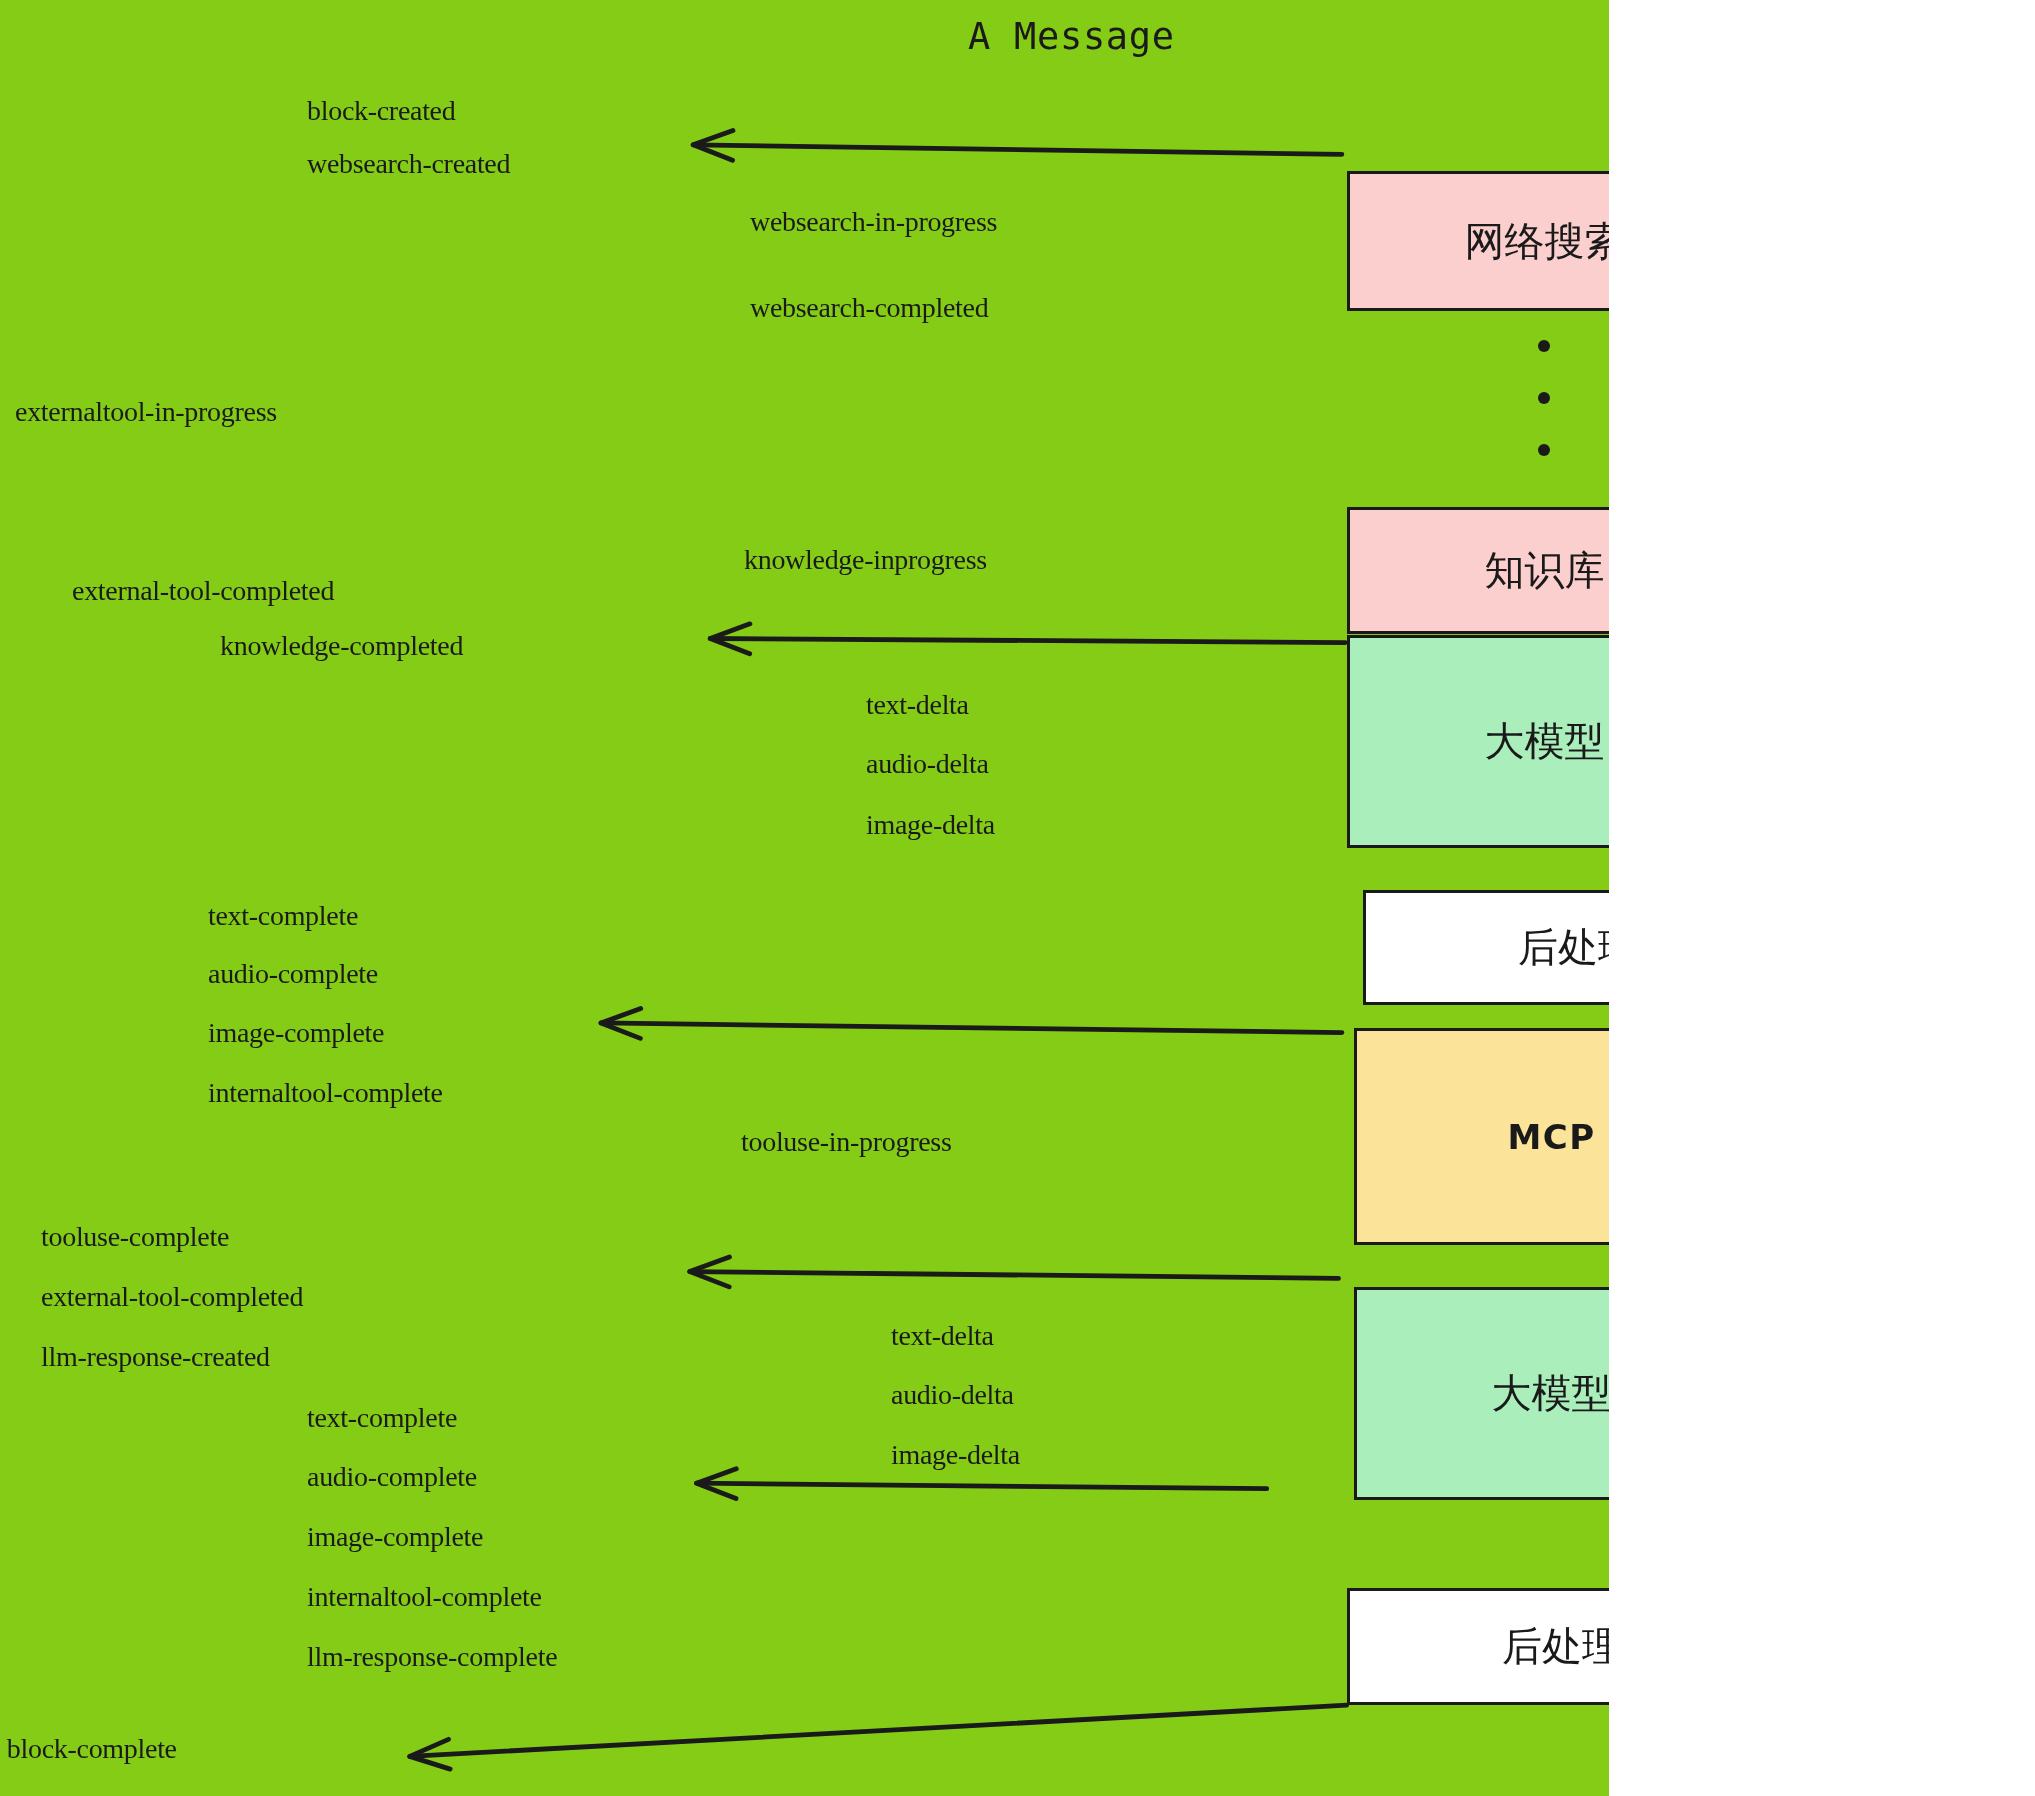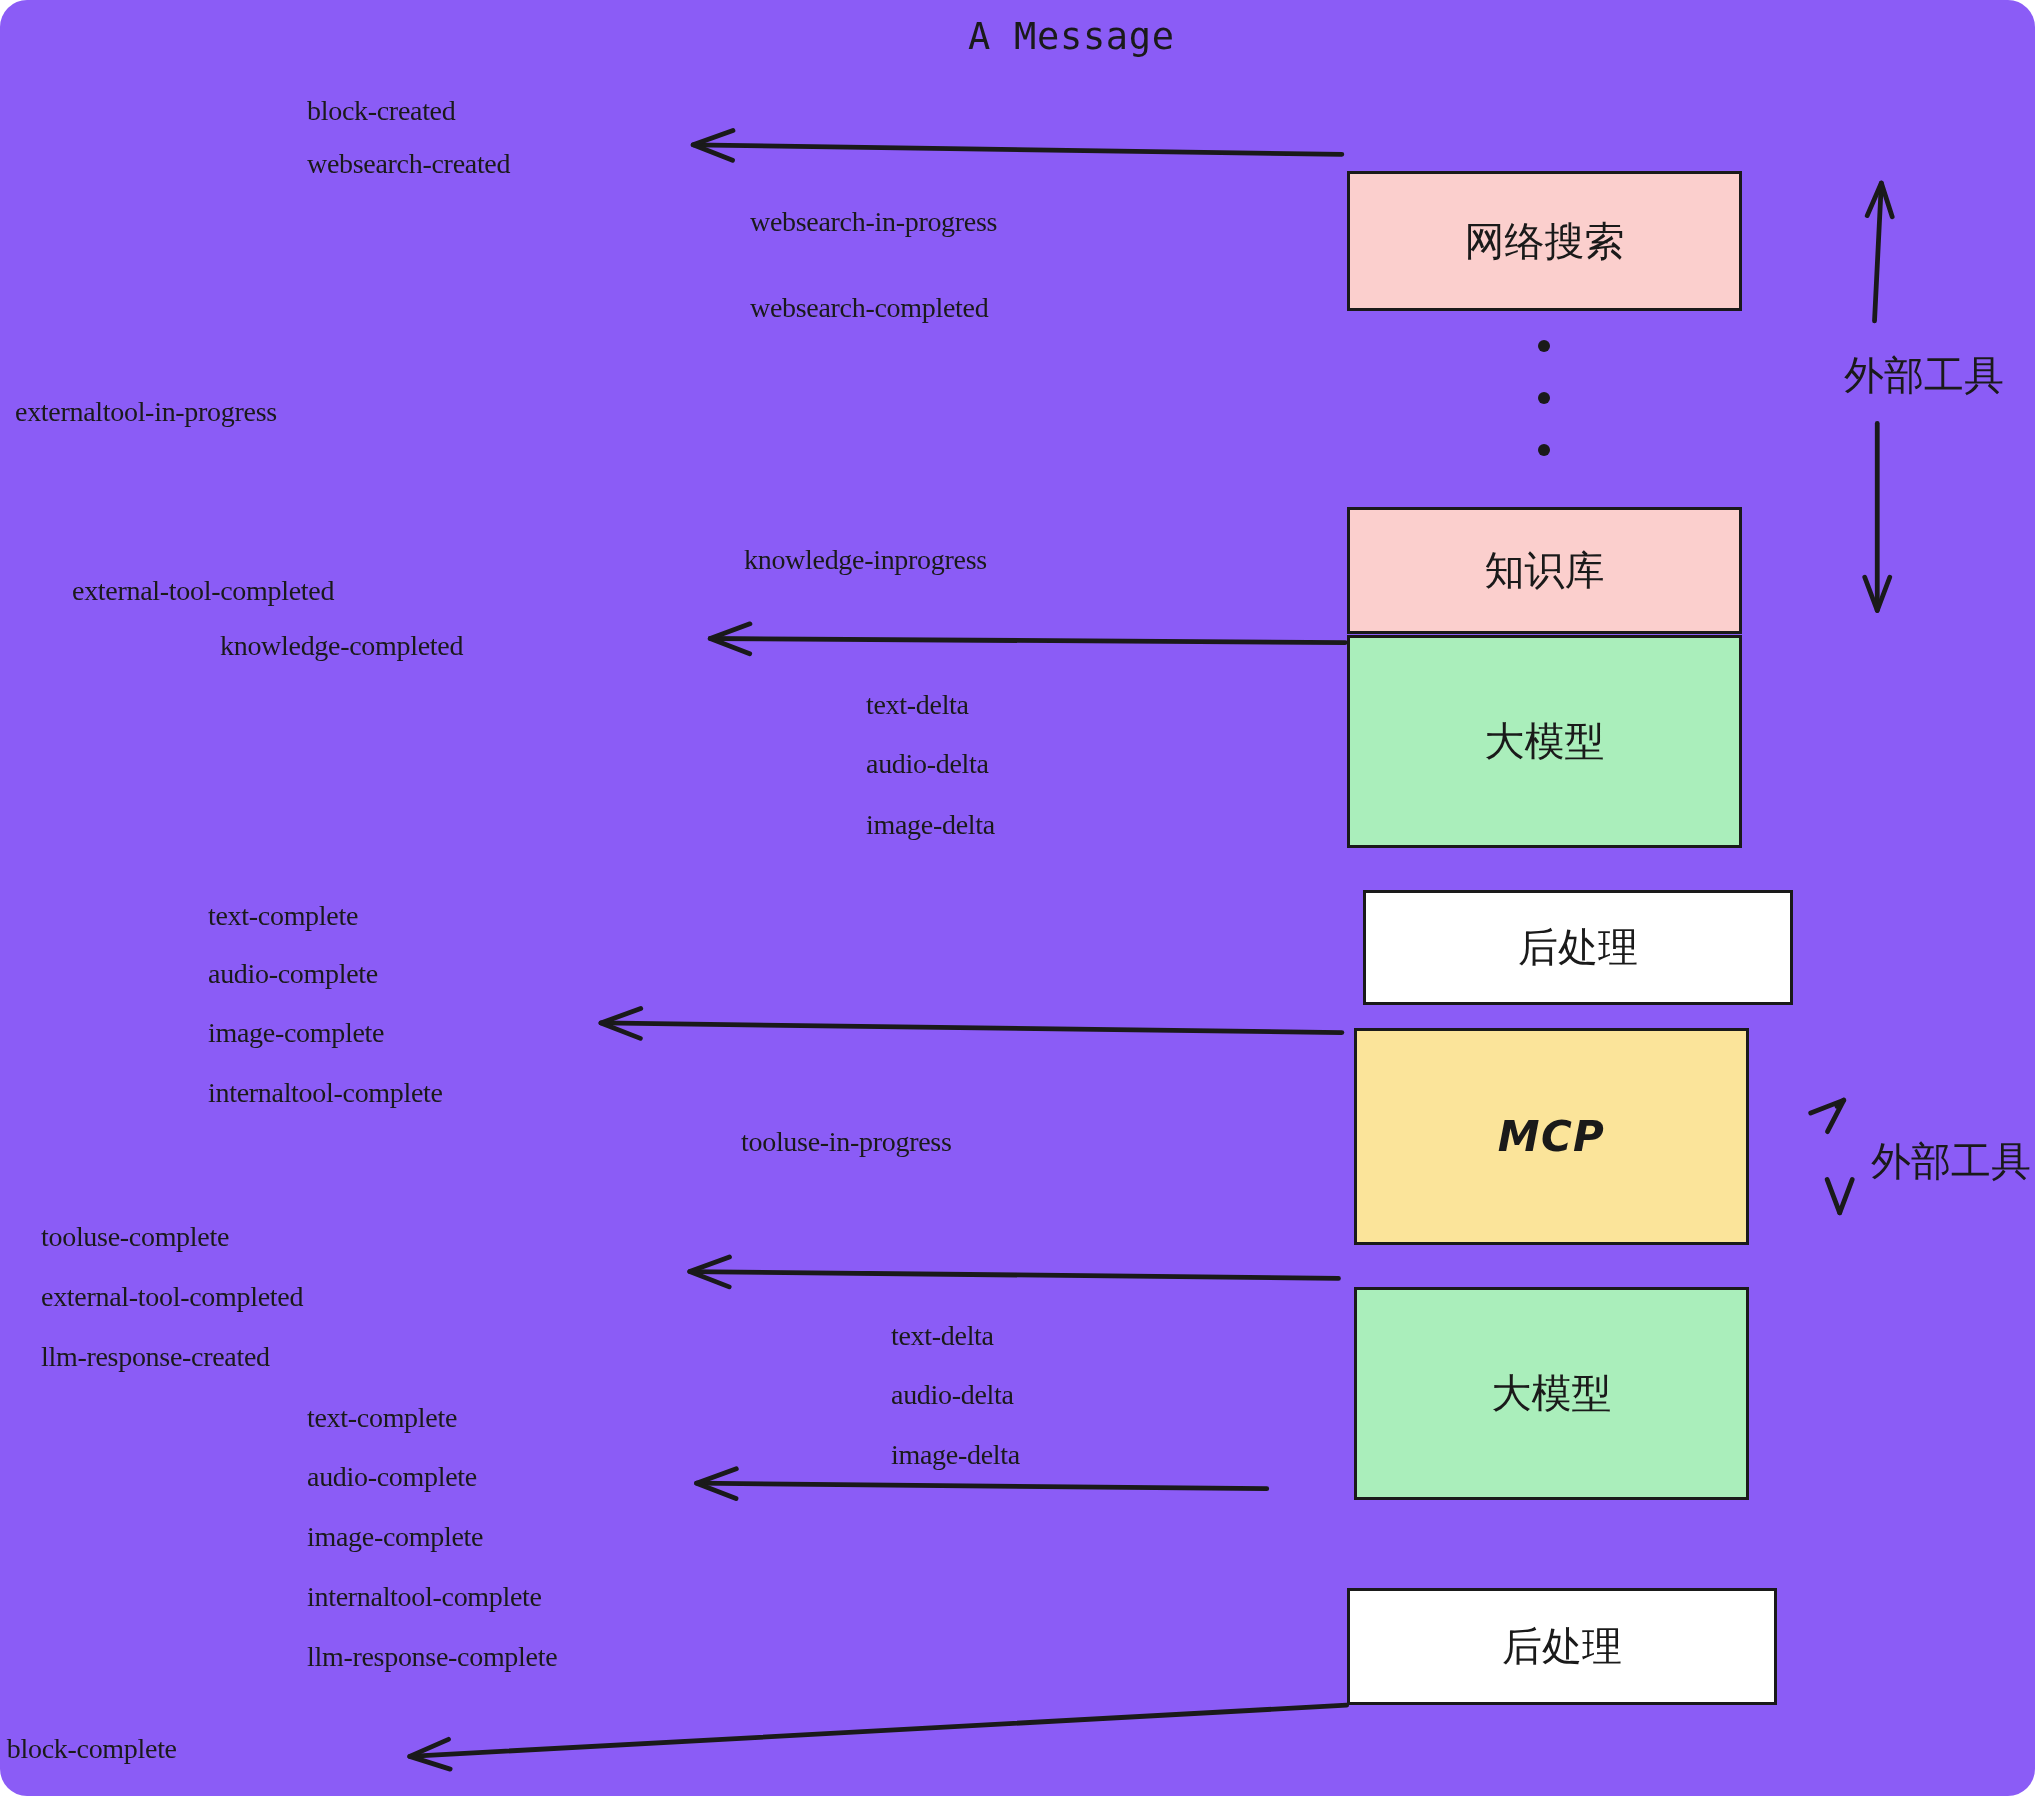--- a/index.html
+++ b/index.html
@@ -2,26 +2,25 @@
 <html style="font-size:11px"><head>
 <meta charset="utf-8">
 <style>
   html, body {
     margin: 0;
     padding: 0;
     background: #ffffff;
   }
   #stage {
     position: relative;
-    width: 2035px;
+    width: 1609px;
     height: 1796px;
-    background: #8b5cf6;
+    background: #84cc16;
     overflow: hidden;
     font-family: "DejaVu Sans Mono", "Liberation Mono", monospace;
-    border-radius: 27px;
   }
   .evt {
     position: absolute;
     font-family: Liberation Serif, serif;
     font-size: 28px;
     line-height: 1;
     color: #1a1a1a;
     white-space: pre;
     letter-spacing: -0.3px;
   }
@@ -42,24 +41,23 @@
     justify-content: center;
   }
   .node-label {
     font-family: "DejaVu Sans", "Liberation Sans", sans-serif;
     font-size: 40px;
     color: #1a1a1a;
     white-space: pre;
   }
   .node-label.latin {
     font-family: "DejaVu Sans", "Liberation Sans", sans-serif;
-    font-size: 42px;
+    font-size: 34px;
     font-weight: bold;
     letter-spacing: 1.4px;
-    font-style: italic;
   }
   .side-label {
     position: absolute;
     font-family: "DejaVu Sans", "Liberation Sans", sans-serif;
     font-size: 40px;
     color: #1a1a1a;
     white-space: pre;
   }
   .dots {
     position: absolute;

